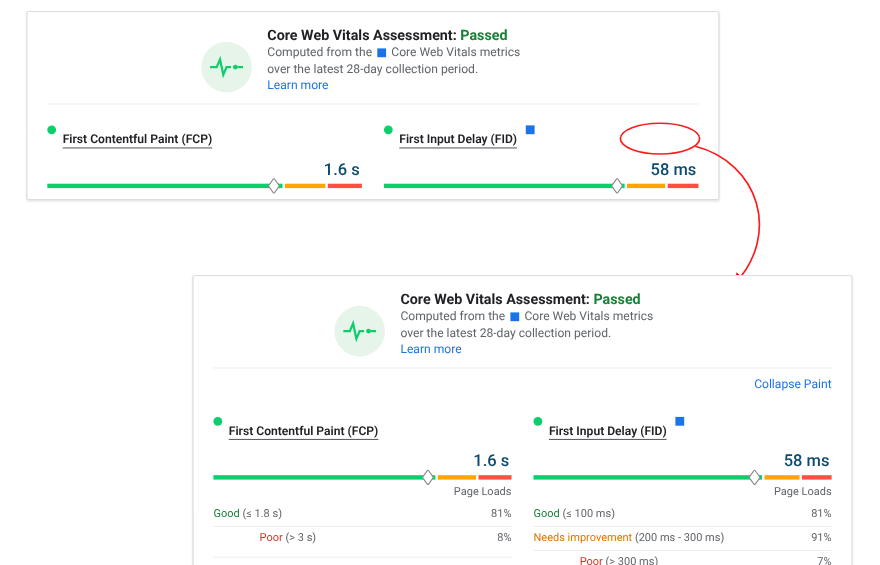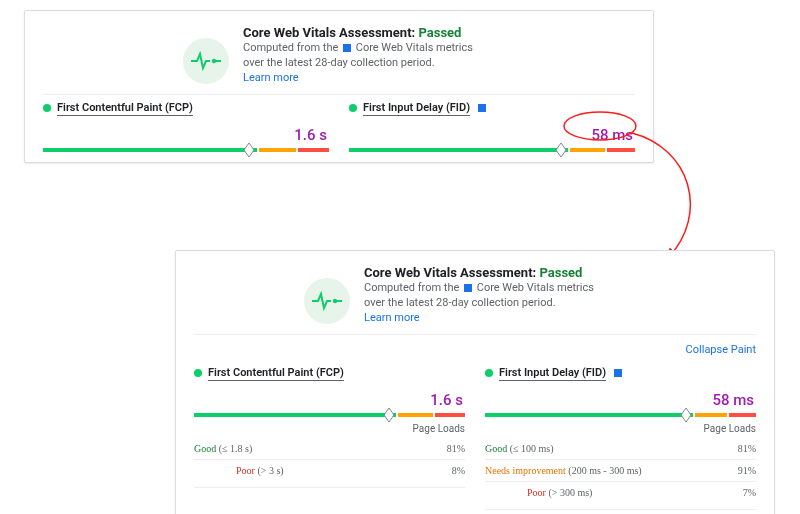--- a/index.html
+++ b/index.html
@@ -40,22 +40,22 @@
   .hr { height: 0; border-top: 1px solid #eceef0; margin: 8px 0 6px 0; }
 
   .toggle-link { text-align: right; color: #1a73e8; font-size: 11px; cursor: pointer; padding: 2px 0 10px 0;}
 
   .metrics-row { display: flex; gap: 20px; }
   .metric { flex: 1; position: relative; }
   .metric-head { display: flex; align-items: center; gap: 6px; }
   .dot { width: 8px; height: 8px; border-radius: 50%; }
   .dot.green { background: #0cce6b; }
   .metric-name { color: #202124; font-size: 11px; font-weight: 600; text-decoration-thickness: 0.5px; }
-  .metric-name.underline { border-bottom: 1px solid #5f6368; padding-bottom: 1px; }
-  .value-row { text-align: right; color: #a21caf; font-size: 15px; font-weight: 500; margin: 10px 2px 4px 0; }
+  .metric-name.underline { border-bottom: 1px solid #5f6368; padding-bottom: 1px; margin-top: 19px; }
+  .value-row { text-align: right; color: #0c4a6e; font-size: 15px; font-weight: 500; margin: 10px 2px 4px 0; }
   .bar {
     position: relative;
     height: 4px;
     width: 100%;
     border-radius: 2px;
     overflow: visible;
     display: flex;
   }
   .seg { height: 100%; }
   .seg.g { background: #0cce6b; }
@@ -64,21 +64,21 @@
   .gap { width: 2px; background: #fff; }
   .marker {
     position: absolute;
     top: -5px;
     width: 10px; height: 14px;
     transform: translateX(-50%);
   }
   .page-loads { text-align: right; font-size: 10px; color: #5f6368; margin-top: 6px; }
 
   .dist-table { margin-top: 4px; font-size: 10px; }
-  .dist-row { display: flex; justify-content: space-between; padding: 5px 0; border-top: 1px solid #eceef0; font-family: Liberation Serif, serif;}
+  .dist-row { display: flex; justify-content: space-between; padding: 5px 0; border-top: 1px solid #eceef0;}
   .dist-row:first-child { border-top: none; }
   .dist-label.good { color: #188038; }
   .dist-label.ni { color: #e37400; }
   .dist-label.poor { color: #d93025; padding-left: 42px; }
   .dist-range { color: #5f6368; }
   .dist-val { color: #5f6368; }
 
   .percentile-row { text-align: right; font-size: 10px; color: #5f6368; margin-top: 6px; border-top: 1px solid #eceef0; padding-top: 5px;}
 
   

